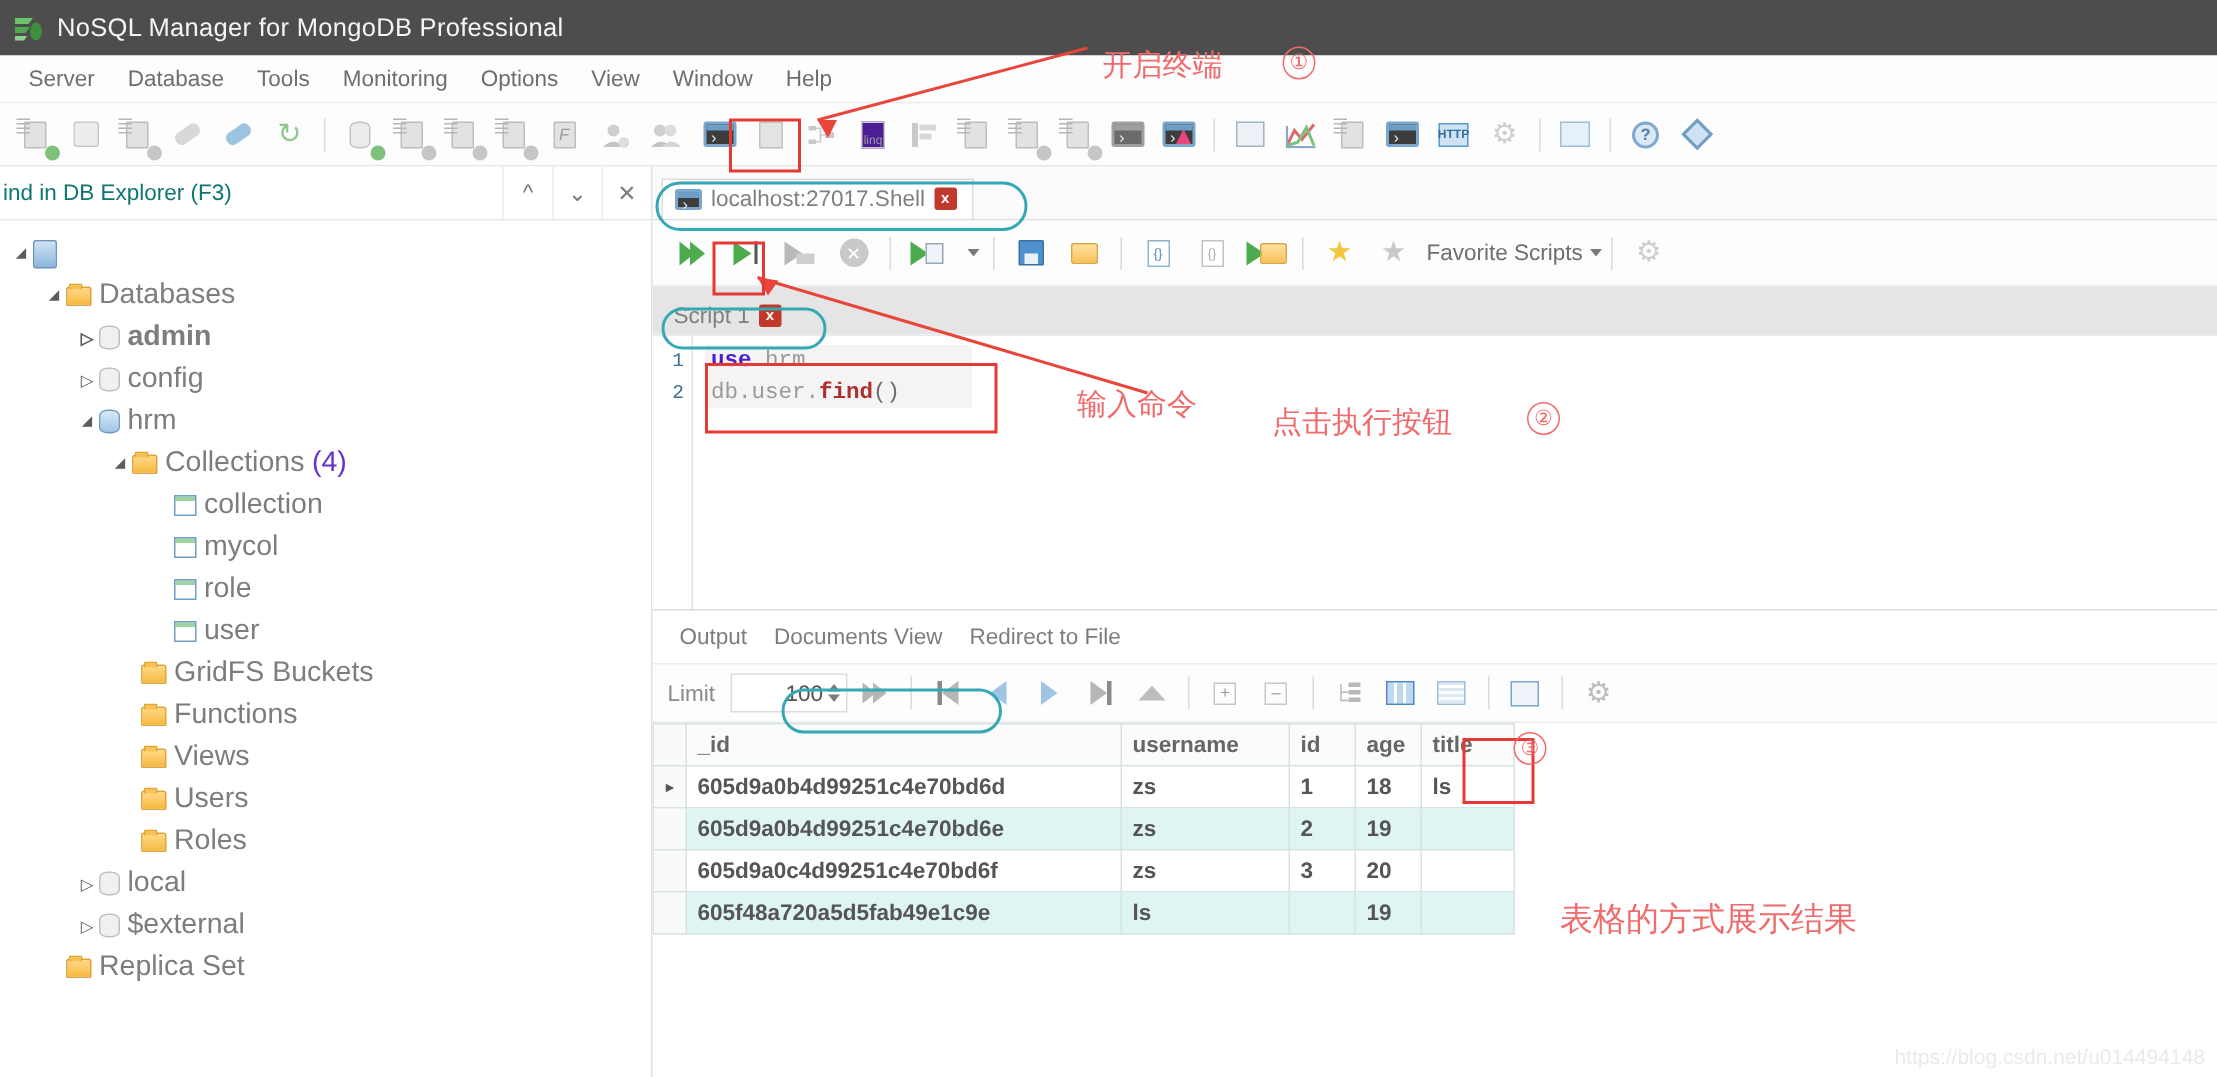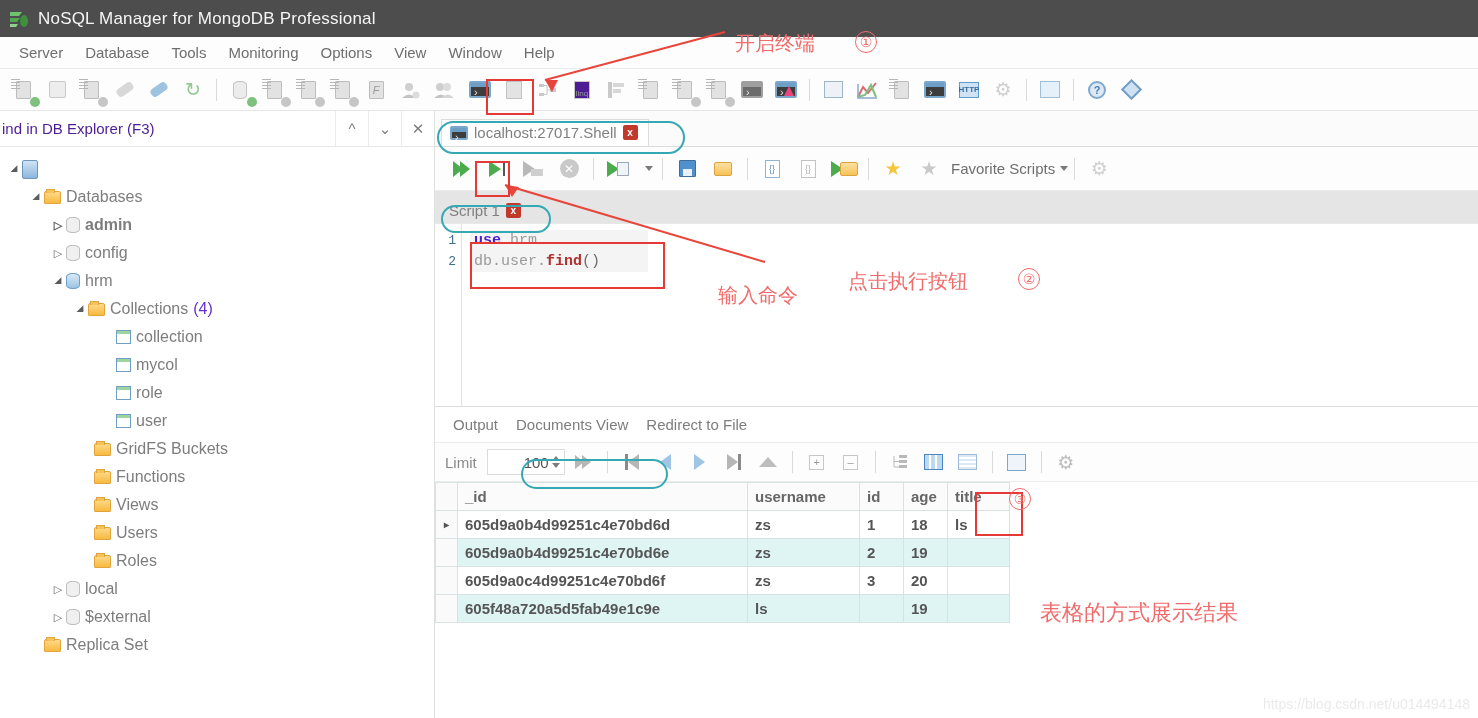--- a/index.html
+++ b/index.html
@@ -69,24 +69,24 @@
   .ic-red-arrow{position:absolute;right:1px;bottom:0px;width:0;height:0;
     border-left:5px solid transparent;border-right:5px solid transparent;border-bottom:10px solid #e8467c;}
 
   
   .body-wrap{ display:flex; height:calc(718px - 37px - 32px - 42px); }
 
   
   .explorer{ width:435px; flex:0 0 435px; background:#ffffff; position:relative;
              border-right:1px solid #e0e0e0; }
   .find-bar{ height:36px; display:flex; align-items:center; border-bottom:1px solid #e8e8e8;}
-  .find-bar .find-label{ font-size:15px; color:#4c1d95; padding-left:2px; flex:1;}
+  .find-bar .find-label{ font-size:15px; color:#0f766e; padding-left:2px; flex:1;}
   .find-btn{ width:33px; height:35px; display:flex;align-items:center;justify-content:center;
              border-left:1px solid #ececec; color:#7c7c7c; font-size:15px;}
-  .tree{ padding:8px 0 0 6px; font-size:16px; color:#7d7d7d;}
+  .tree{ padding:8px 0 0 6px; font-size:19px; color:#7d7d7d;}
   .tnode{ display:flex; align-items:center; height:28px; white-space:nowrap;}
   .tw{ width:16px; display:flex; align-items:center; justify-content:center; color:#5c5c5c; font-size:9px;}
   .tw.open:before{content:"\25E2"; display:block; transform:translateY(-1px);}
   .tw.closed:before{content:"\25B7"; display:block; font-size:11px;}
   .ic-folder{width:17px;height:13px;background:linear-gradient(#ffd98a,#f7b940);
     border:1px solid #dfa43a;border-radius:2px 2px 1px 1px;margin-right:5px;position:relative;flex:0 0 auto;}
   .ic-folder:before{content:"";position:absolute;left:1px;top:-3px;width:7px;height:3px;
     background:#f7c357;border:1px solid #dfa43a;border-bottom:none;border-radius:1px 1px 0 0;}
   .ic-db{width:14px;height:16px;border:1.5px solid #bfbfbf;background:#f0f0f0;
     border-radius:6px/4px;margin-right:5px;flex:0 0 auto;}
@@ -686,20 +686,20 @@
   <div class="redbox" style="left:475px; top:161px; width:35px; height:36px;"></div>
   <div class="redbox" style="left:470px; top:242px; width:195px; height:47px;"></div>
   <div class="redbox" style="left:975px; top:492px; width:48px; height:44px;"></div>
 
   <div class="tealbox" style="left:437px; top:121px; width:248px; height:33px; border-radius:17px;"></div>
   <div class="tealbox" style="left:441px; top:205px; width:110px; height:28px; border-radius:14px;"></div>
   <div class="tealbox" style="left:521px; top:459px; width:147px; height:30px; border-radius:15px;"></div>
 
   <div class="anno-text" style="left:735px; top:30px;  font-size:20px;">开启终端</div>
   <div class="circ-num" style="left:855px; top:31px;">①</div>
-  <div class="anno-text" style="left:718px; top:282px; font-size:20px;">输入命令</div>
+  <div class="anno-text" style="left:718px; top:256px; font-size:20px;">输入命令</div>
   <div class="anno-text" style="left:848px; top:268px; font-size:20px;">点击执行按钮</div>
   <div class="circ-num" style="left:1018px; top:268px;">②</div>
   <div class="circ-num" style="left:1009px; top:488px;">③</div>
   <div class="anno-text" style="left:1040px; top:598px; font-size:22px;">表格的方式展示结果</div>
 
   <div class="watermark">https://blog.csdn.net/u014494148</div>
 </div>
 
 </body></html>

